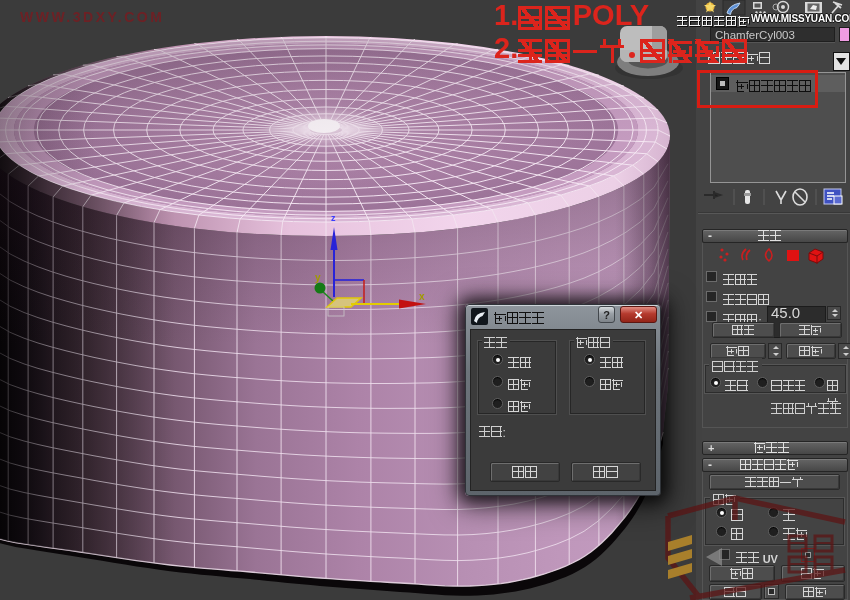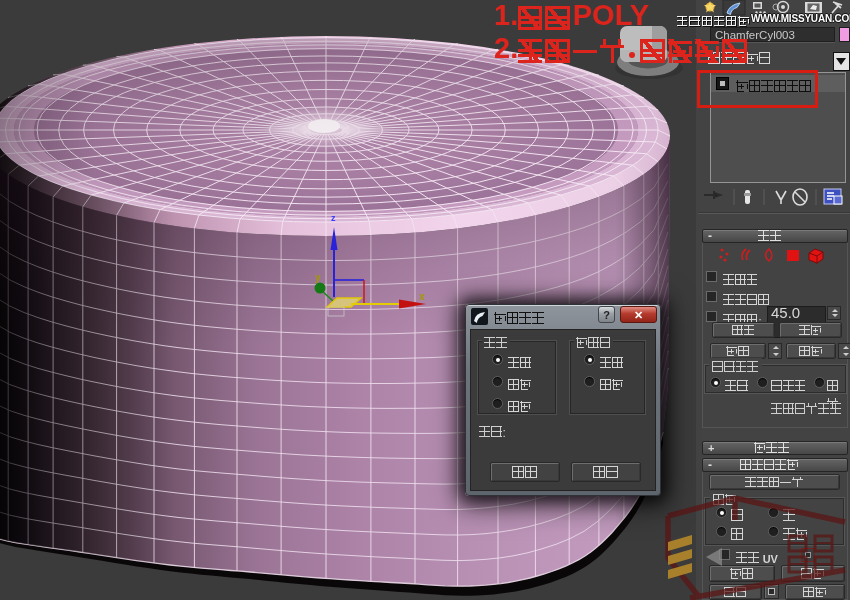--- a/index.html
+++ b/index.html
@@ -351,17 +351,18 @@
 <div class="abs" style="left:479px;top:423px"><i style="display:inline-block;width:10.8px;height:10.8px;margin-right:1px;vertical-align:0px;background:linear-gradient(#cfcfcf,#cfcfcf) 0 0/100% 1.2px no-repeat,linear-gradient(#cfcfcf,#cfcfcf) 0 48%/100% 1.2px no-repeat,linear-gradient(#cfcfcf,#cfcfcf) 0 100%/100% 1.2px no-repeat,linear-gradient(#cfcfcf,#cfcfcf) 50% 0/1.2px 100% no-repeat"></i><i style="display:inline-block;width:10.8px;height:10.8px;margin-right:1px;vertical-align:0px;background:linear-gradient(#cfcfcf,#cfcfcf) 0 0/1.2px 100% no-repeat,linear-gradient(#cfcfcf,#cfcfcf) 100% 0/1.2px 100% no-repeat,linear-gradient(#cfcfcf,#cfcfcf) 0 0/100% 1.2px no-repeat,linear-gradient(#cfcfcf,#cfcfcf) 0 100%/100% 1.2px no-repeat,linear-gradient(#cfcfcf,#cfcfcf) 0 48%/100% 1.2px no-repeat"></i><span style="color:#cfcfcf;font-size:12px">:</span></div>
 <div class="btn" style="left:490px;top:462px;width:70px;height:20px;background:#424242">
       <i style="display:inline-block;width:11.7px;height:11.7px;margin-right:1px;vertical-align:0px;background:linear-gradient(#d6d6d6,#d6d6d6) 0 0/1.2px 100% no-repeat,linear-gradient(#d6d6d6,#d6d6d6) 100% 0/1.2px 100% no-repeat,linear-gradient(#d6d6d6,#d6d6d6) 0 0/100% 1.2px no-repeat,linear-gradient(#d6d6d6,#d6d6d6) 0 100%/100% 1.2px no-repeat,linear-gradient(#d6d6d6,#d6d6d6) 0 48%/100% 1.2px no-repeat,linear-gradient(#d6d6d6,#d6d6d6) 50% 0/1.2px 100% no-repeat"></i>
       <i style="display:inline-block;width:11.7px;height:11.7px;margin-right:1px;vertical-align:0px;background:linear-gradient(#d6d6d6,#d6d6d6) 0 0/1.2px 100% no-repeat,linear-gradient(#d6d6d6,#d6d6d6) 100% 0/1.2px 100% no-repeat,linear-gradient(#d6d6d6,#d6d6d6) 0 0/100% 1.2px no-repeat,linear-gradient(#d6d6d6,#d6d6d6) 0 100%/100% 1.2px no-repeat,linear-gradient(#d6d6d6,#d6d6d6) 0 48%/100% 1.2px no-repeat,linear-gradient(#d6d6d6,#d6d6d6) 50% 0/1.2px 100% no-repeat"></i>
     </div>
 <div class="btn" style="left:571px;top:462px;width:70px;height:20px;background:#424242">
       <i style="display:inline-block;width:11.7px;height:11.7px;margin-right:1px;vertical-align:0px;background:linear-gradient(#d6d6d6,#d6d6d6) 0 0/1.2px 100% no-repeat,linear-gradient(#d6d6d6,#d6d6d6) 100% 0/1.2px 100% no-repeat,linear-gradient(#d6d6d6,#d6d6d6) 0 0/100% 1.2px no-repeat,linear-gradient(#d6d6d6,#d6d6d6) 0 100%/100% 1.2px no-repeat,linear-gradient(#d6d6d6,#d6d6d6) 0 48%/100% 1.2px no-repeat,linear-gradient(#d6d6d6,#d6d6d6) 50% 0/1.2px 100% no-repeat"></i>
       <i style="display:inline-block;width:11.7px;height:11.7px;margin-right:1px;vertical-align:0px;background:linear-gradient(#d6d6d6,#d6d6d6) 0 0/1.2px 100% no-repeat,linear-gradient(#d6d6d6,#d6d6d6) 100% 0/1.2px 100% no-repeat,linear-gradient(#d6d6d6,#d6d6d6) 0 0/100% 1.2px no-repeat,linear-gradient(#d6d6d6,#d6d6d6) 0 100%/100% 1.2px no-repeat,linear-gradient(#d6d6d6,#d6d6d6) 0 48%/100% 1.2px no-repeat"></i>
     </div>
 <div class="abs" style="left:697px;top:70px;width:121px;height:38px;border:3px solid #d81c12"></div>
+<div class="abs" style="left:20px;top:9px;font-size:14px;font-weight:bold;letter-spacing:2.5px;color:#6d2125">WWW.3DXY.COM</div>
 <div class="abs" style="left:494px;top:-1px;color:#dc241c;font-weight:bold;font-size:29px;white-space:nowrap">1.<i style="display:inline-block;width:24.3px;height:24.3px;margin-right:3px;vertical-align:-5px;background:linear-gradient(#dc241c,#dc241c) 0 0/3.0px 100% no-repeat,linear-gradient(#dc241c,#dc241c) 100% 0/3.0px 100% no-repeat,linear-gradient(#dc241c,#dc241c) 0 0/100% 3.0px no-repeat,linear-gradient(#dc241c,#dc241c) 0 100%/100% 3.0px no-repeat,linear-gradient(#dc241c,#dc241c) 0 48%/100% 3.0px no-repeat,linear-gradient(52deg, transparent 44%, #dc241c 44%, #dc241c 56%, transparent 56%) 0 0/100% 100% no-repeat,linear-gradient(#dc241c,#dc241c) 0 74%/100% 3.0px no-repeat"></i><i style="display:inline-block;width:24.3px;height:24.3px;margin-right:3px;vertical-align:-5px;background:linear-gradient(#dc241c,#dc241c) 0 0/3.0px 100% no-repeat,linear-gradient(#dc241c,#dc241c) 100% 0/3.0px 100% no-repeat,linear-gradient(#dc241c,#dc241c) 0 0/100% 3.0px no-repeat,linear-gradient(#dc241c,#dc241c) 0 100%/100% 3.0px no-repeat,linear-gradient(#dc241c,#dc241c) 0 48%/100% 3.0px no-repeat,linear-gradient(52deg, transparent 44%, #dc241c 44%, #dc241c 56%, transparent 56%) 0 0/100% 100% no-repeat,linear-gradient(#dc241c,#dc241c) 0 74%/100% 3.0px no-repeat"></i><span style="letter-spacing:0">POLY</span></div>
 <div class="abs" style="left:494px;top:32px;color:#dc241c;font-weight:bold;font-size:29px;white-space:nowrap">2.<i style="display:inline-block;width:24.3px;height:24.3px;margin-right:3px;vertical-align:-5px;background:linear-gradient(#dc241c,#dc241c) 0 0/100% 3.0px no-repeat,linear-gradient(#dc241c,#dc241c) 0 48%/100% 3.0px no-repeat,linear-gradient(#dc241c,#dc241c) 0 100%/100% 3.0px no-repeat,linear-gradient(#dc241c,#dc241c) 50% 0/3.0px 100% no-repeat,linear-gradient(52deg, transparent 44%, #dc241c 44%, #dc241c 56%, transparent 56%) 0 0/100% 100% no-repeat,linear-gradient(#dc241c,#dc241c) 0 74%/100% 3.0px no-repeat"></i><i style="display:inline-block;width:24.3px;height:24.3px;margin-right:3px;vertical-align:-5px;background:linear-gradient(#dc241c,#dc241c) 0 0/3.0px 100% no-repeat,linear-gradient(#dc241c,#dc241c) 100% 0/3.0px 100% no-repeat,linear-gradient(#dc241c,#dc241c) 0 0/100% 3.0px no-repeat,linear-gradient(#dc241c,#dc241c) 0 100%/100% 3.0px no-repeat,linear-gradient(#dc241c,#dc241c) 0 48%/100% 3.0px no-repeat,linear-gradient(#dc241c,#dc241c) 50% 0/3.0px 100% no-repeat,linear-gradient(52deg, transparent 44%, #dc241c 44%, #dc241c 56%, transparent 56%) 0 0/100% 100% no-repeat,linear-gradient(#dc241c,#dc241c) 0 74%/100% 3.0px no-repeat"></i><i style="display:inline-block;width:24.3px;height:24.3px;margin-right:3px;vertical-align:-5px;background:linear-gradient(#dc241c,#dc241c) 0 52%/100% 3.0px no-repeat"></i><i style="display:inline-block;width:24.3px;height:24.3px;margin-right:3px;vertical-align:-5px;background:linear-gradient(#dc241c,#dc241c) 50% 100%/3.0px 72% no-repeat,linear-gradient(#dc241c,#dc241c) 0 30%/100% 3.0px no-repeat,linear-gradient(#dc241c,#dc241c) 12% 0/3.0px 34% no-repeat,linear-gradient(#dc241c,#dc241c) 86% 0/3.0px 34% no-repeat"></i><span style="display:inline-block;width:6px;height:6px;background:#dc241c;border-radius:50%;margin:0 5px 0 2px"></span><i style="display:inline-block;width:24.3px;height:24.3px;margin-right:3px;vertical-align:-5px;background:linear-gradient(#dc241c,#dc241c) 0 0/3.0px 100% no-repeat,linear-gradient(#dc241c,#dc241c) 100% 0/3.0px 100% no-repeat,linear-gradient(#dc241c,#dc241c) 0 0/100% 3.0px no-repeat,linear-gradient(#dc241c,#dc241c) 0 100%/100% 3.0px no-repeat,linear-gradient(#dc241c,#dc241c) 0 48%/100% 3.0px no-repeat,linear-gradient(52deg, transparent 44%, #dc241c 44%, #dc241c 56%, transparent 56%) 0 0/100% 100% no-repeat,linear-gradient(#dc241c,#dc241c) 0 74%/100% 3.0px no-repeat"></i><i style="display:inline-block;width:24.3px;height:24.3px;margin-right:3px;vertical-align:-5px;background:linear-gradient(#dc241c,#dc241c) 8% 0/3.0px 100% no-repeat,linear-gradient(#dc241c,#dc241c) 0 12%/100% 3.0px no-repeat,linear-gradient(#dc241c,#dc241c) 46% 55%/54% 3.0px no-repeat,linear-gradient(#dc241c,#dc241c) 46% 100%/54% 3.0px no-repeat,linear-gradient(#dc241c,#dc241c) 46% 55%/3.0px 45% no-repeat,linear-gradient(#dc241c,#dc241c) 100% 55%/3.0px 45% no-repeat,linear-gradient(52deg, transparent 44%, #dc241c 44%, #dc241c 56%, transparent 56%) 0 0/100% 100% no-repeat,linear-gradient(#dc241c,#dc241c) 0 74%/100% 3.0px no-repeat"></i><i style="display:inline-block;width:24.3px;height:24.3px;margin-right:3px;vertical-align:-5px;background:linear-gradient(#dc241c,#dc241c) 8% 0/3.0px 100% no-repeat,linear-gradient(#dc241c,#dc241c) 0 12%/100% 3.0px no-repeat,linear-gradient(#dc241c,#dc241c) 46% 55%/54% 3.0px no-repeat,linear-gradient(#dc241c,#dc241c) 46% 100%/54% 3.0px no-repeat,linear-gradient(#dc241c,#dc241c) 46% 55%/3.0px 45% no-repeat,linear-gradient(#dc241c,#dc241c) 100% 55%/3.0px 45% no-repeat,linear-gradient(52deg, transparent 44%, #dc241c 44%, #dc241c 56%, transparent 56%) 0 0/100% 100% no-repeat,linear-gradient(#dc241c,#dc241c) 0 74%/100% 3.0px no-repeat"></i><i style="display:inline-block;width:24.3px;height:24.3px;margin-right:3px;vertical-align:-5px;background:linear-gradient(#dc241c,#dc241c) 0 0/3.0px 100% no-repeat,linear-gradient(#dc241c,#dc241c) 100% 0/3.0px 100% no-repeat,linear-gradient(#dc241c,#dc241c) 0 0/100% 3.0px no-repeat,linear-gradient(#dc241c,#dc241c) 0 100%/100% 3.0px no-repeat,linear-gradient(#dc241c,#dc241c) 0 48%/100% 3.0px no-repeat,linear-gradient(52deg, transparent 44%, #dc241c 44%, #dc241c 56%, transparent 56%) 0 0/100% 100% no-repeat,linear-gradient(#dc241c,#dc241c) 0 74%/100% 3.0px no-repeat"></i></div>
 <div class="abs" style="left:678px;top:13px"><i style="display:inline-block;width:10.3px;height:10.3px;margin-right:2px;vertical-align:0px;background:linear-gradient(#0d0d0d,#0d0d0d) 0 0/100% 1.2px no-repeat,linear-gradient(#0d0d0d,#0d0d0d) 0 48%/100% 1.2px no-repeat,linear-gradient(#0d0d0d,#0d0d0d) 0 100%/100% 1.2px no-repeat,linear-gradient(#0d0d0d,#0d0d0d) 50% 0/1.2px 100% no-repeat"></i><i style="display:inline-block;width:10.3px;height:10.3px;margin-right:2px;vertical-align:0px;background:linear-gradient(#0d0d0d,#0d0d0d) 0 0/1.2px 100% no-repeat,linear-gradient(#0d0d0d,#0d0d0d) 100% 0/1.2px 100% no-repeat,linear-gradient(#0d0d0d,#0d0d0d) 0 0/100% 1.2px no-repeat,linear-gradient(#0d0d0d,#0d0d0d) 0 100%/100% 1.2px no-repeat,linear-gradient(#0d0d0d,#0d0d0d) 0 48%/100% 1.2px no-repeat"></i><i style="display:inline-block;width:10.3px;height:10.3px;margin-right:2px;vertical-align:0px;background:linear-gradient(#0d0d0d,#0d0d0d) 0 0/1.2px 100% no-repeat,linear-gradient(#0d0d0d,#0d0d0d) 100% 0/1.2px 100% no-repeat,linear-gradient(#0d0d0d,#0d0d0d) 0 0/100% 1.2px no-repeat,linear-gradient(#0d0d0d,#0d0d0d) 0 100%/100% 1.2px no-repeat,linear-gradient(#0d0d0d,#0d0d0d) 0 48%/100% 1.2px no-repeat,linear-gradient(#0d0d0d,#0d0d0d) 50% 0/1.2px 100% no-repeat"></i><i style="display:inline-block;width:10.3px;height:10.3px;margin-right:2px;vertical-align:0px;background:linear-gradient(#0d0d0d,#0d0d0d) 0 0/100% 1.2px no-repeat,linear-gradient(#0d0d0d,#0d0d0d) 0 48%/100% 1.2px no-repeat,linear-gradient(#0d0d0d,#0d0d0d) 0 100%/100% 1.2px no-repeat,linear-gradient(#0d0d0d,#0d0d0d) 50% 0/1.2px 100% no-repeat"></i><i style="display:inline-block;width:10.3px;height:10.3px;margin-right:2px;vertical-align:0px;background:linear-gradient(#0d0d0d,#0d0d0d) 0 0/1.2px 100% no-repeat,linear-gradient(#0d0d0d,#0d0d0d) 100% 0/1.2px 100% no-repeat,linear-gradient(#0d0d0d,#0d0d0d) 0 0/100% 1.2px no-repeat,linear-gradient(#0d0d0d,#0d0d0d) 0 100%/100% 1.2px no-repeat,linear-gradient(#0d0d0d,#0d0d0d) 0 48%/100% 1.2px no-repeat,linear-gradient(#0d0d0d,#0d0d0d) 50% 0/1.2px 100% no-repeat"></i><i style="display:inline-block;width:10.3px;height:10.3px;margin-right:2px;vertical-align:0px;background:linear-gradient(#0d0d0d,#0d0d0d) 8% 0/1.2px 100% no-repeat,linear-gradient(#0d0d0d,#0d0d0d) 0 12%/100% 1.2px no-repeat,linear-gradient(#0d0d0d,#0d0d0d) 46% 55%/54% 1.2px no-repeat,linear-gradient(#0d0d0d,#0d0d0d) 46% 100%/54% 1.2px no-repeat,linear-gradient(#0d0d0d,#0d0d0d) 46% 55%/1.2px 45% no-repeat,linear-gradient(#0d0d0d,#0d0d0d) 100% 55%/1.2px 45% no-repeat"></i></div>
 <div class="abs" style="left:677px;top:12px"><i style="display:inline-block;width:10.3px;height:10.3px;margin-right:2px;vertical-align:0px;background:linear-gradient(#f2f2f2,#f2f2f2) 0 0/100% 1.2px no-repeat,linear-gradient(#f2f2f2,#f2f2f2) 0 48%/100% 1.2px no-repeat,linear-gradient(#f2f2f2,#f2f2f2) 0 100%/100% 1.2px no-repeat,linear-gradient(#f2f2f2,#f2f2f2) 50% 0/1.2px 100% no-repeat"></i><i style="display:inline-block;width:10.3px;height:10.3px;margin-right:2px;vertical-align:0px;background:linear-gradient(#f2f2f2,#f2f2f2) 0 0/1.2px 100% no-repeat,linear-gradient(#f2f2f2,#f2f2f2) 100% 0/1.2px 100% no-repeat,linear-gradient(#f2f2f2,#f2f2f2) 0 0/100% 1.2px no-repeat,linear-gradient(#f2f2f2,#f2f2f2) 0 100%/100% 1.2px no-repeat,linear-gradient(#f2f2f2,#f2f2f2) 0 48%/100% 1.2px no-repeat"></i><i style="display:inline-block;width:10.3px;height:10.3px;margin-right:2px;vertical-align:0px;background:linear-gradient(#f2f2f2,#f2f2f2) 0 0/1.2px 100% no-repeat,linear-gradient(#f2f2f2,#f2f2f2) 100% 0/1.2px 100% no-repeat,linear-gradient(#f2f2f2,#f2f2f2) 0 0/100% 1.2px no-repeat,linear-gradient(#f2f2f2,#f2f2f2) 0 100%/100% 1.2px no-repeat,linear-gradient(#f2f2f2,#f2f2f2) 0 48%/100% 1.2px no-repeat,linear-gradient(#f2f2f2,#f2f2f2) 50% 0/1.2px 100% no-repeat"></i><i style="display:inline-block;width:10.3px;height:10.3px;margin-right:2px;vertical-align:0px;background:linear-gradient(#f2f2f2,#f2f2f2) 0 0/100% 1.2px no-repeat,linear-gradient(#f2f2f2,#f2f2f2) 0 48%/100% 1.2px no-repeat,linear-gradient(#f2f2f2,#f2f2f2) 0 100%/100% 1.2px no-repeat,linear-gradient(#f2f2f2,#f2f2f2) 50% 0/1.2px 100% no-repeat"></i><i style="display:inline-block;width:10.3px;height:10.3px;margin-right:2px;vertical-align:0px;background:linear-gradient(#f2f2f2,#f2f2f2) 0 0/1.2px 100% no-repeat,linear-gradient(#f2f2f2,#f2f2f2) 100% 0/1.2px 100% no-repeat,linear-gradient(#f2f2f2,#f2f2f2) 0 0/100% 1.2px no-repeat,linear-gradient(#f2f2f2,#f2f2f2) 0 100%/100% 1.2px no-repeat,linear-gradient(#f2f2f2,#f2f2f2) 0 48%/100% 1.2px no-repeat,linear-gradient(#f2f2f2,#f2f2f2) 50% 0/1.2px 100% no-repeat"></i><i style="display:inline-block;width:10.3px;height:10.3px;margin-right:2px;vertical-align:0px;background:linear-gradient(#f2f2f2,#f2f2f2) 8% 0/1.2px 100% no-repeat,linear-gradient(#f2f2f2,#f2f2f2) 0 12%/100% 1.2px no-repeat,linear-gradient(#f2f2f2,#f2f2f2) 46% 55%/54% 1.2px no-repeat,linear-gradient(#f2f2f2,#f2f2f2) 46% 100%/54% 1.2px no-repeat,linear-gradient(#f2f2f2,#f2f2f2) 46% 55%/1.2px 45% no-repeat,linear-gradient(#f2f2f2,#f2f2f2) 100% 55%/1.2px 45% no-repeat"></i></div>
 <div class="abs" style="left:751px;top:13px;color:#fff;font-size:10px;font-weight:bold;letter-spacing:-0.2px;text-shadow:-1px 0 #151515,1px 0 #151515,0 -1px #151515,0 1px #151515">WWW.MISSYUAN.COM</div>
 </div>
 </body></html>

